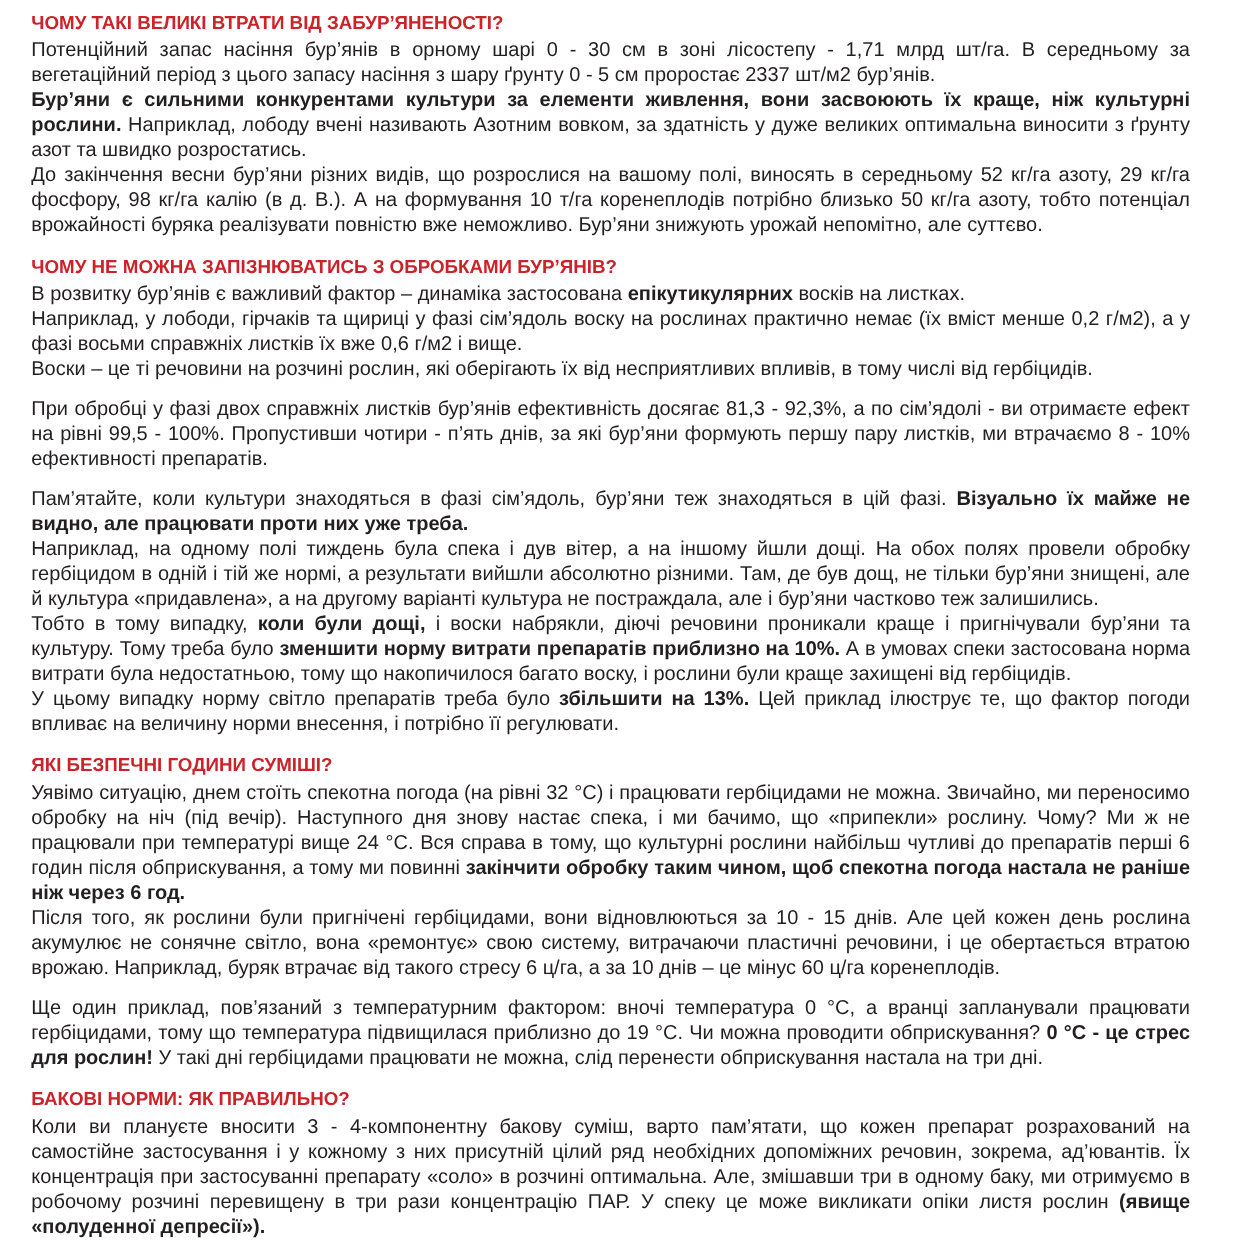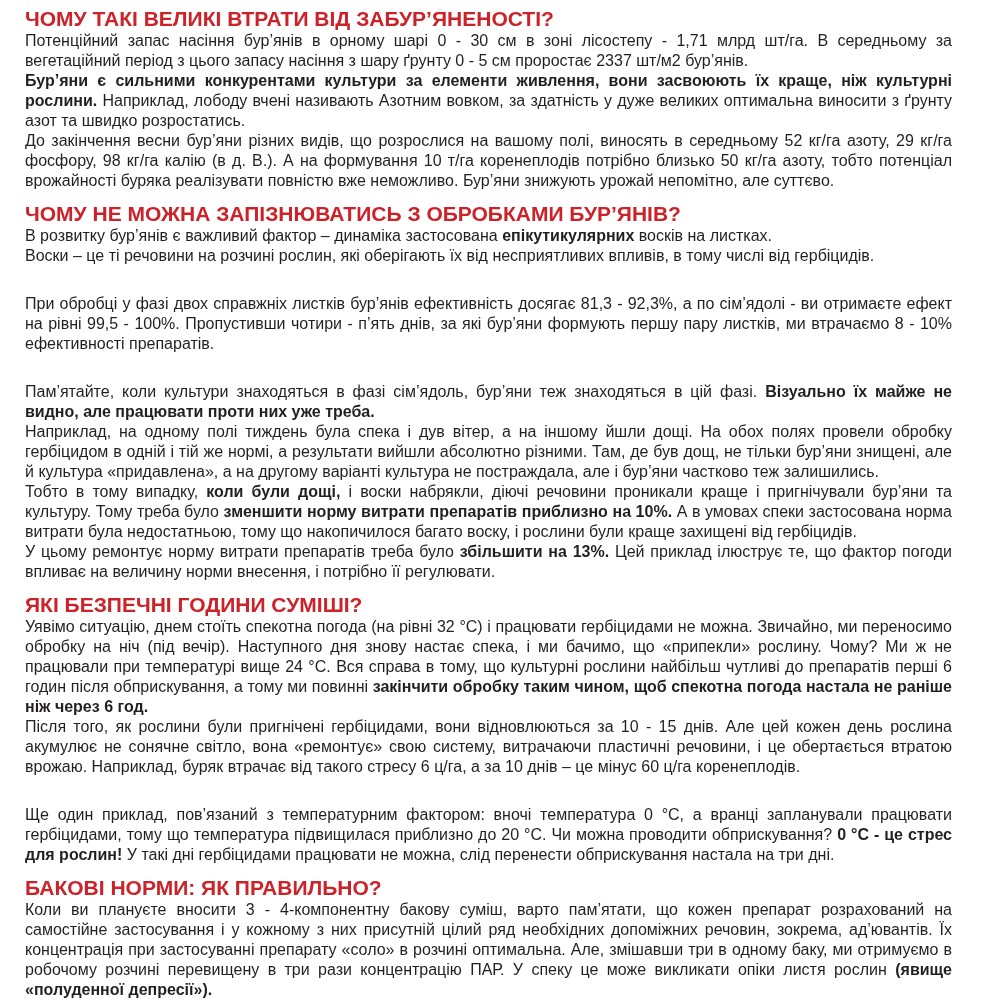--- a/index.html
+++ b/index.html
@@ -14,58 +14,59 @@
     width: 987px;
     padding: 9px 35px 0 25px;
     font-family: "Liberation Sans", sans-serif;
     font-size: 16px;
     line-height: 20px;
     color: var(--text-color, #231f20);
     text-align: justify;
   }
   .section-heading {
     color: var(--heading-color, #cc2229);
-    font-size: 21px;
+    font-size: 15px;
     font-weight: bold;
     line-height: 20px;
     margin: 13px 0 2px 0;
     text-align: left;
   }
   section:first-of-type .section-heading { margin-top: 0; }
   .para { margin: 0; }
-  .para.gap { margin-top: 28px; }
+  .para.gap { margin-top: 12px; }
   .para b { font-weight: bold; }
 </style>
 </head>
 <body style="background: rgb(255, 255, 255);">
 
 <div class="page" style="--text-color: #231f20; --heading-color: #cc2229;">
   <div>
       <section>
         <h2 class="section-heading">ЧОМУ ТАКІ ВЕЛИКІ ВТРАТИ ВІД ЗАБУР’ЯНЕНОСТІ?</h2>
         <p class="para"><span>Потенційний запас насіння бур’янів в орному шарі 0 - 30 см в зоні лісостепу - 1,71 млрд шт/га. В середньому за вегетаційний період з цього запасу насіння з шару ґрунту 0 - 5 см проростає 2337 шт/м2 бур’янів.</span></p>
         <p class="para"><b>Бур’яни є сильними конкурентами культури за елементи живлення, вони засвоюють їх краще, ніж культурні рослини.</b><span> Наприклад, лободу вчені називають Азотним вовком, за здатність у дуже великих оптимальна виносити з ґрунту азот та швидко розростатись.</span></p>
         <p class="para"><span>До закінчення весни бур’яни різних видів, що розрослися на вашому полі, виносять в середньому 52 кг/га азоту, 29 кг/га фосфору, 98 кг/га калію (в д. В.). А на формування 10 т/га коренеплодів потрібно близько 50 кг/га азоту, тобто потенціал врожайності буряка реалізувати повністю вже неможливо. Бур’яни знижують урожай непомітно, але суттєво.</span></p>
       </section>
       <section>
         <h2 class="section-heading">ЧОМУ НЕ МОЖНА ЗАПІЗНЮВАТИСЬ З ОБРОБКАМИ БУР’ЯНІВ?</h2>
         <p class="para"><span>В розвитку бур’янів є важливий фактор – динаміка застосована </span><b>епікутикулярних</b><span> восків на листках.</span></p>
+        <p class="para"><span>Наприклад, у лободи, гірчаків та щириці у фазі сім’ядоль воску на рослинах практично немає (їх вміст менше 0,2 г/м2), а у фазі восьми справжніх листків їх вже 0,6 г/м2 і вище.</span></p>
         <p class="para"><span>Воски – це ті речовини на розчині рослин, які оберігають їх від несприятливих впливів, в тому числі від гербіцидів.</span></p>
         <p class="para gap"><span>При обробці у фазі двох справжніх листків бур’янів ефективність досягає 81,3 - 92,3%, а по сім’ядолі - ви отримаєте ефект на рівні 99,5 - 100%. Пропустивши чотири - п’ять днів, за які бур’яни формують першу пару листків, ми втрачаємо 8 - 10% ефективності препаратів.</span></p>
         <p class="para gap"><span>Пам’ятайте, коли культури знаходяться в фазі сім’ядоль, бур’яни теж знаходяться в цій фазі. </span><b>Візуально їх майже не видно, але працювати проти них уже треба.</b></p>
       </section>
       <section>
         <p class="para"><span>Наприклад, на одному полі тиждень була спека і дув вітер, а на іншому йшли дощі. На обох полях провели обробку гербіцидом в одній і тій же нормі, а результати вийшли абсолютно різними. Там, де був дощ, не тільки бур’яни знищені, але й культура «придавлена», а на другому варіанті культура не постраждала, але і бур’яни частково теж залишились.</span></p>
         <p class="para"><span>Тобто в тому випадку, </span><b>коли були дощі,</b><span> і воски набрякли, діючі речовини проникали краще і пригнічували бур’яни та культуру. Тому треба було </span><b>зменшити норму витрати препаратів приблизно на 10%.</b><span> А в умовах спеки застосована норма витрати була недостатньою, тому що накопичилося багато воску, і рослини були краще захищені від гербіцидів.</span></p>
-        <p class="para"><span>У цьому ремонтує норму витрати препаратів треба було </span><b>збільшити на 13%.</b><span> Цей приклад ілюструє те, що фактор погоди впливає на величину норми внесення, і потрібно її регулювати.</span></p>
+        <p class="para"><span>У цьому випадку норму світло препаратів треба було </span><b>збільшити на 13%.</b><span> Цей приклад ілюструє те, що фактор погоди впливає на величину норми внесення, і потрібно її регулювати.</span></p>
       </section>
       <section>
         <h2 class="section-heading">ЯКІ БЕЗПЕЧНІ ГОДИНИ СУМІШІ?</h2>
         <p class="para"><span>Уявімо ситуацію, днем стоїть спекотна погода (на рівні 32 °С) і працювати гербіцидами не можна. Звичайно, ми переносимо обробку на ніч (під вечір). Наступного дня знову настає спека, і ми бачимо, що «припекли» рослину. Чому? Ми ж не працювали при температурі вище 24 °С. Вся справа в тому, що культурні рослини найбільш чутливі до препаратів перші 6 годин після обприскування, а тому ми повинні </span><b>закінчити обробку таким чином, щоб спекотна погода настала не раніше ніж через 6 год.</b></p>
         <p class="para"><span>Після того, як рослини були пригнічені гербіцидами, вони відновлюються за 10 - 15 днів. Але цей кожен день рослина акумулює не сонячне світло, вона «ремонтує» свою систему, витрачаючи пластичні речовини, і це обертається втратою врожаю. Наприклад, буряк втрачає від такого стресу 6 ц/га, а за 10 днів – це мінус 60 ц/га коренеплодів.</span></p>
-        <p class="para gap"><span>Ще один приклад, пов’язаний з температурним фактором: вночі температура 0 °С, а вранці запланували працювати гербіцидами, тому що температура підвищилася приблизно до 20 °С. Чи можна проводити обприскування? </span><b>0 °С - це стрес для рослин!</b><span> У такі дні гербіцидами працювати не можна, слід перенести обприскування настала на три дні.</span></p>
+        <p class="para gap"><span>Ще один приклад, пов’язаний з температурним фактором: вночі температура 0 °С, а вранці запланували працювати гербіцидами, тому що температура підвищилася приблизно до 19 °С. Чи можна проводити обприскування? </span><b>0 °С - це стрес для рослин!</b><span> У такі дні гербіцидами працювати не можна, слід перенести обприскування настала на три дні.</span></p>
       </section>
       <section>
         <h2 class="section-heading">БАКОВІ НОРМИ: ЯК ПРАВИЛЬНО?</h2>
         <p class="para"><span>Коли ви плануєте вносити 3 - 4-компонентну бакову суміш, варто пам’ятати, що кожен препарат розрахований на самостійне застосування і у кожному з них присутній цілий ряд необхідних допоміжних речовин, зокрема, ад’ювантів. Їх концентрація при застосуванні препарату «соло» в розчині оптимальна. Але, змішавши три в одному баку, ми отримуємо в робочому розчині перевищену в три рази концентрацію ПАР. У спеку це може викликати опіки листя рослин </span><b>(явище «полуденної депресії»).</b></p>
       </section>
     </div>
 </div>
 
 </body></html>

